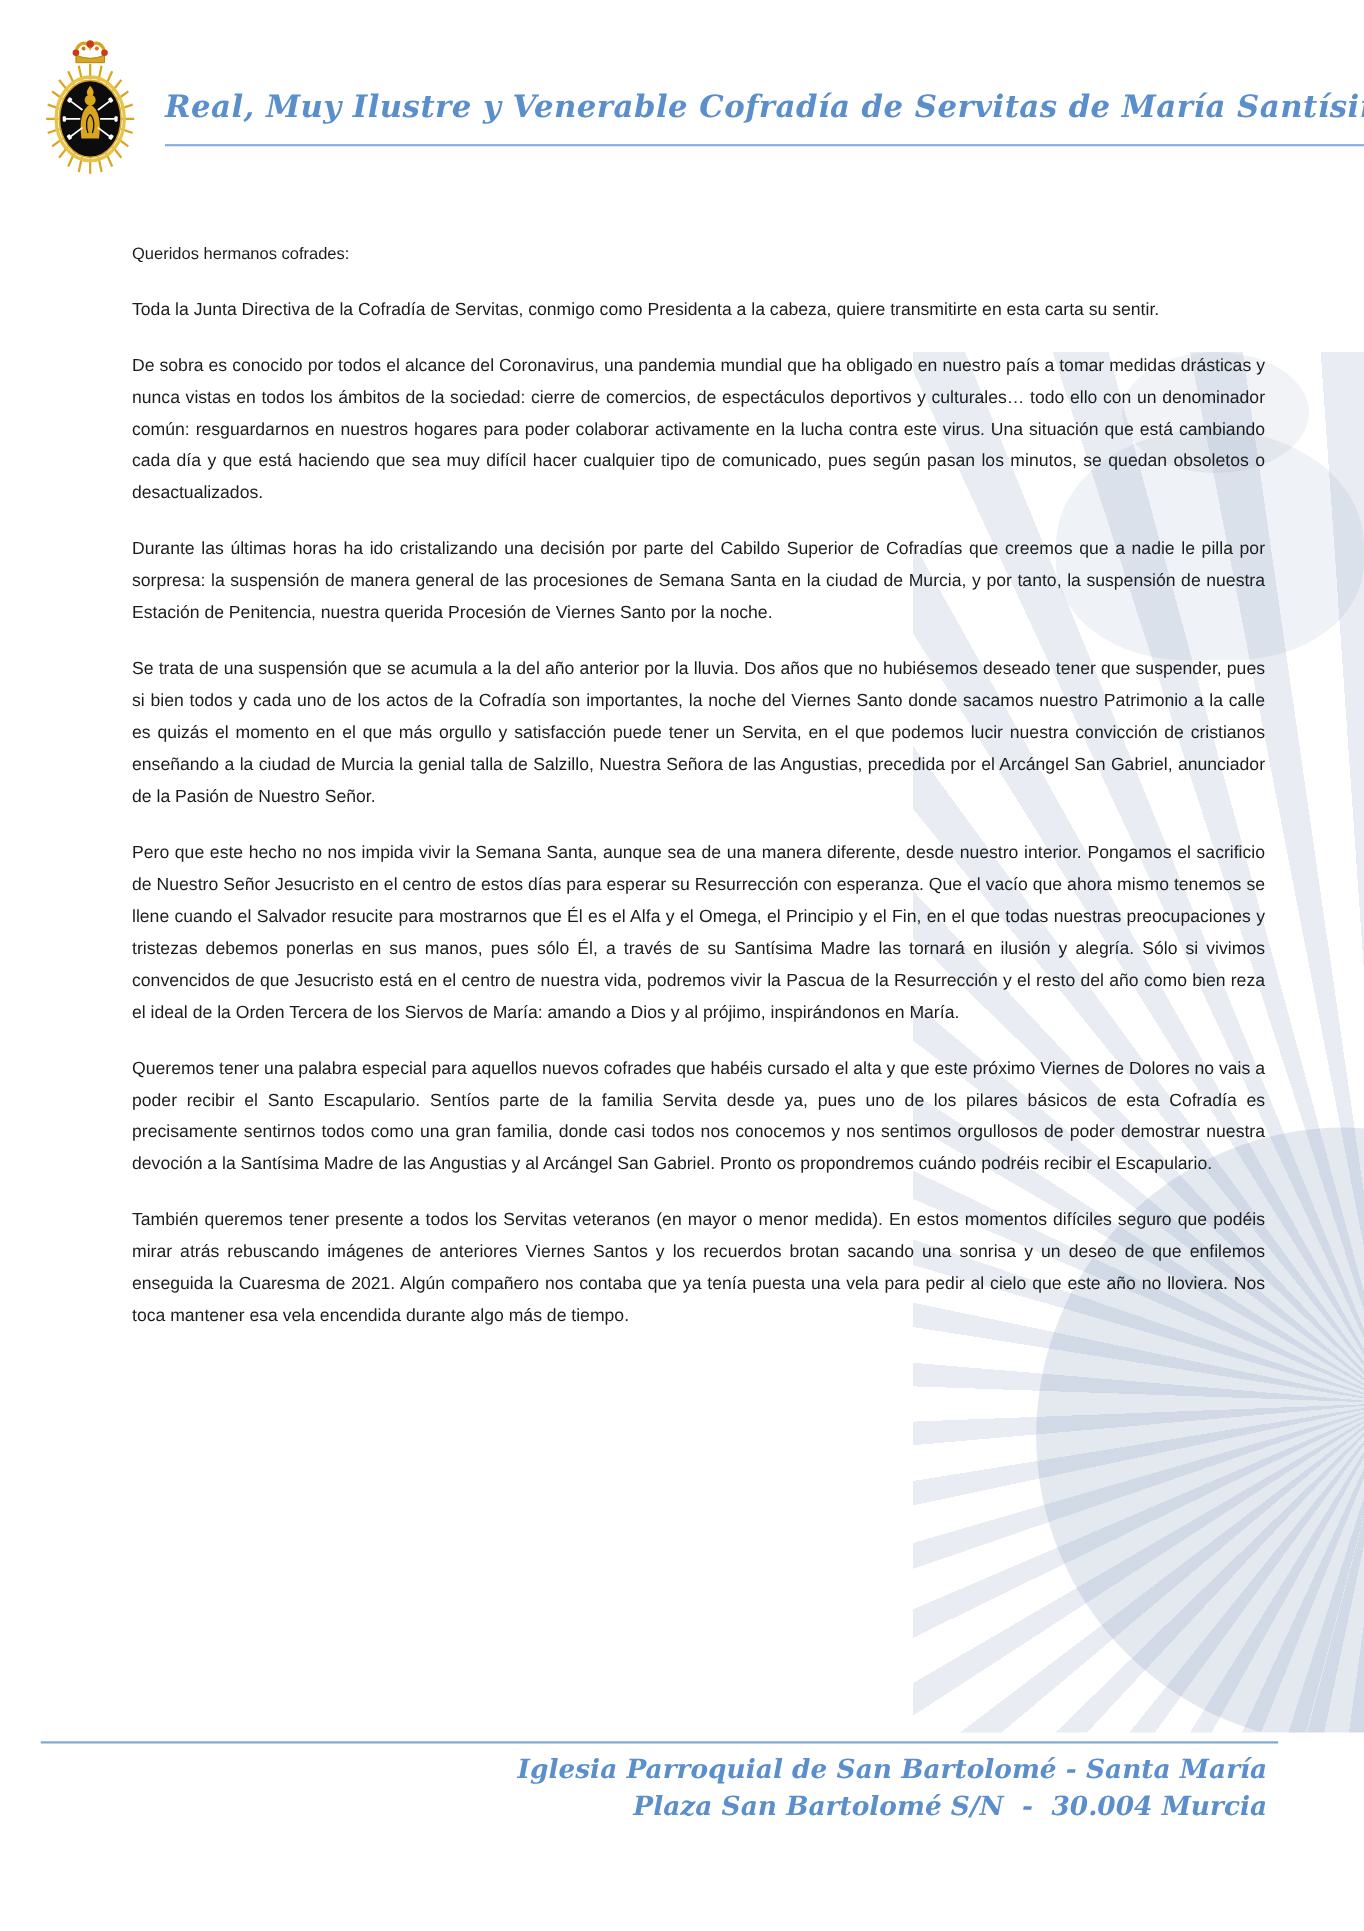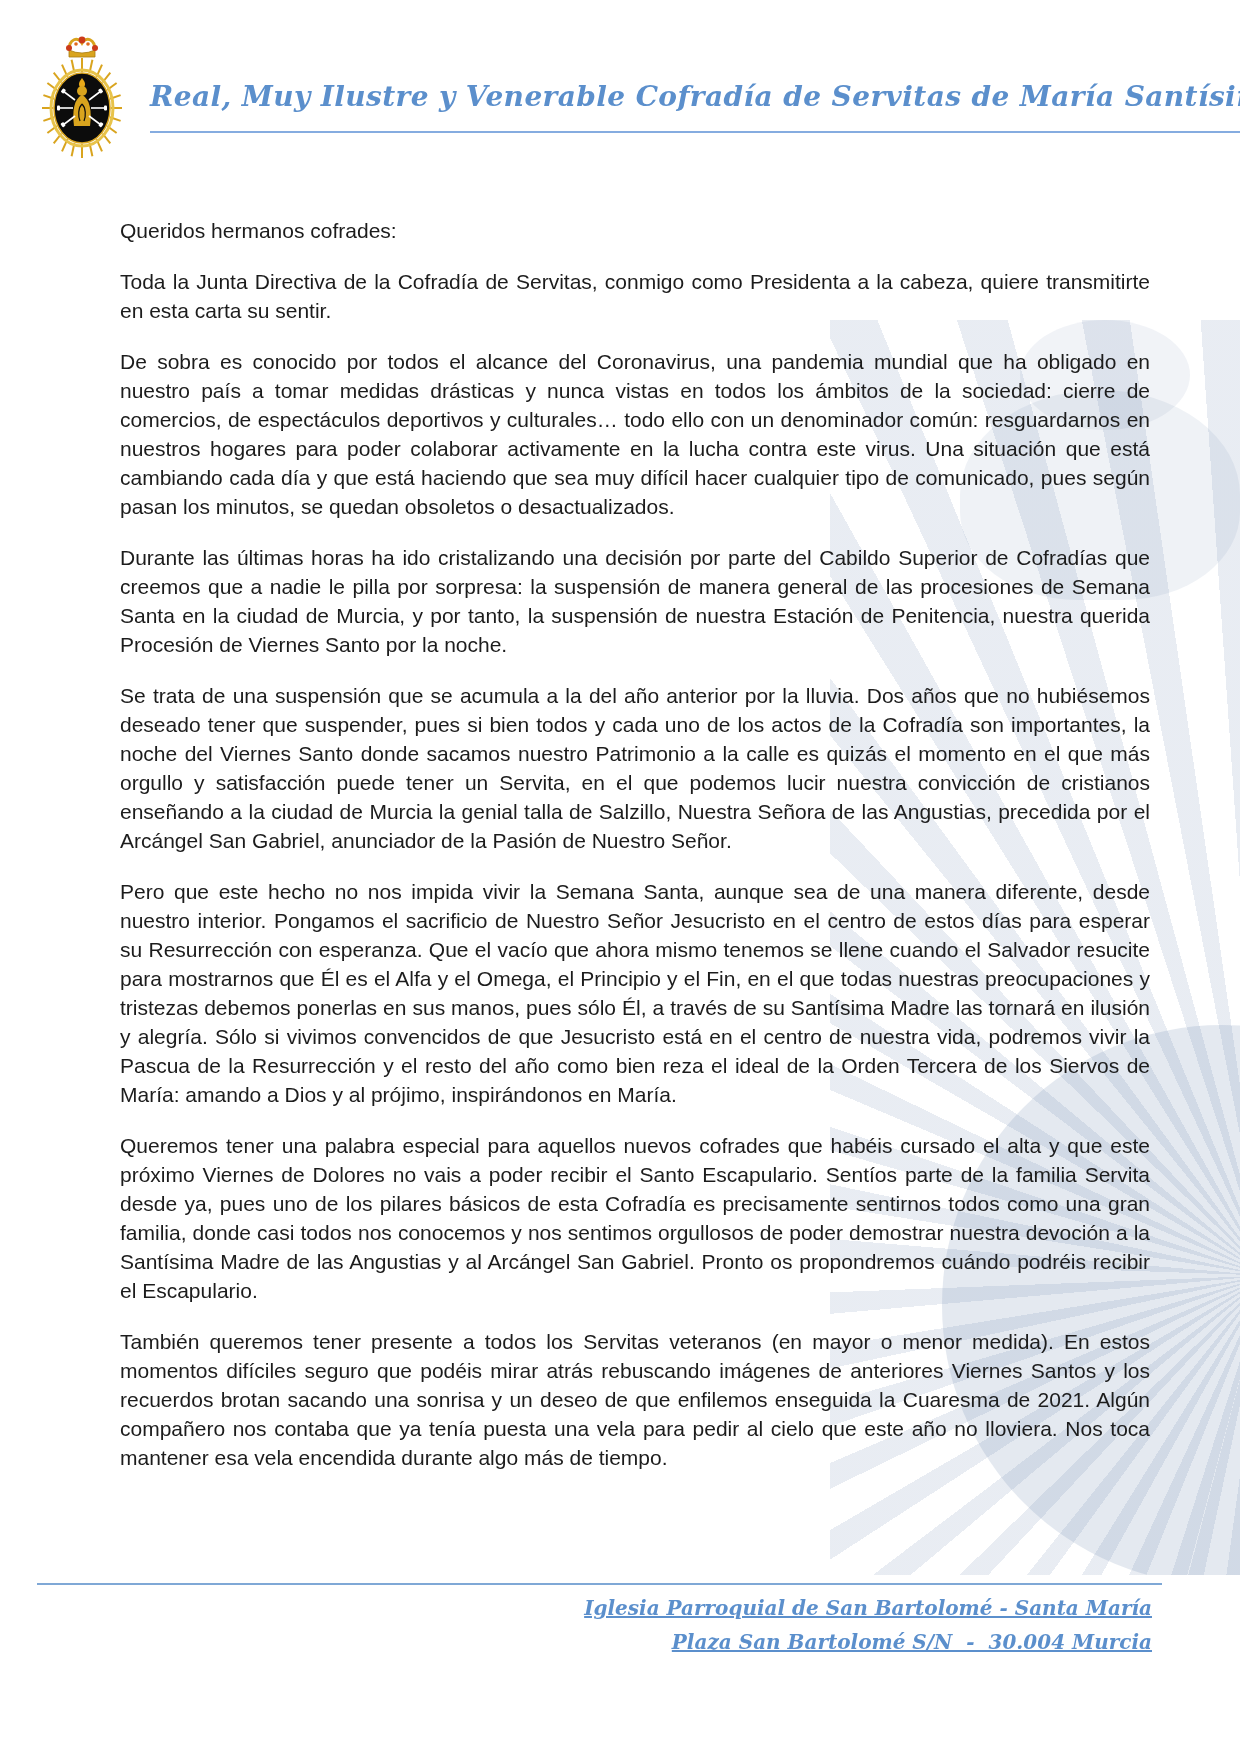--- a/index.html
+++ b/index.html
@@ -94,49 +94,48 @@
   
   .date-line {
     margin: 58px 92px 0 120px;
     text-align: right;
     font-size: 21px;
     color: #1c1c1c;
   }
   .letter-body { margin: 0 90px 0 120px; color: #1c1c1c; }
   .salutation {
     margin-top: 48px;
-    font-size: 21px;
+    font-size: 15px;
     line-height: 29px;
   }
   .para {
     margin-top: 22px;
-    font-size: 21px;
+    font-size: 16px;
     line-height: 29px;
     text-align: justify;
   }
 
   
   .letter-footer {
     position: absolute;
     left: 37px;
     right: 78px;
     top: 1583px;
     z-index: 1;
   }
   .footer-rule { border-top: 2px solid #7fa8d6; margin-bottom: 6px; }
   .letter-footer p {
     font-family: "DejaVu Serif", serif;
     font-style: italic;
     font-weight: 600;
-    font-size: 20px;
+    font-size: 24px;
     line-height: 34px;
     color: #5b8fcc;
     text-align: right;
     padding-right: 10px;
-    text-decoration: underline;
   }
 </style>
 </head>
 <body>
 
 <div class="page">
 
   <div class="watermark">
     <div class="wm-blob2"></div>
     <div class="wm-blob1"></div>

